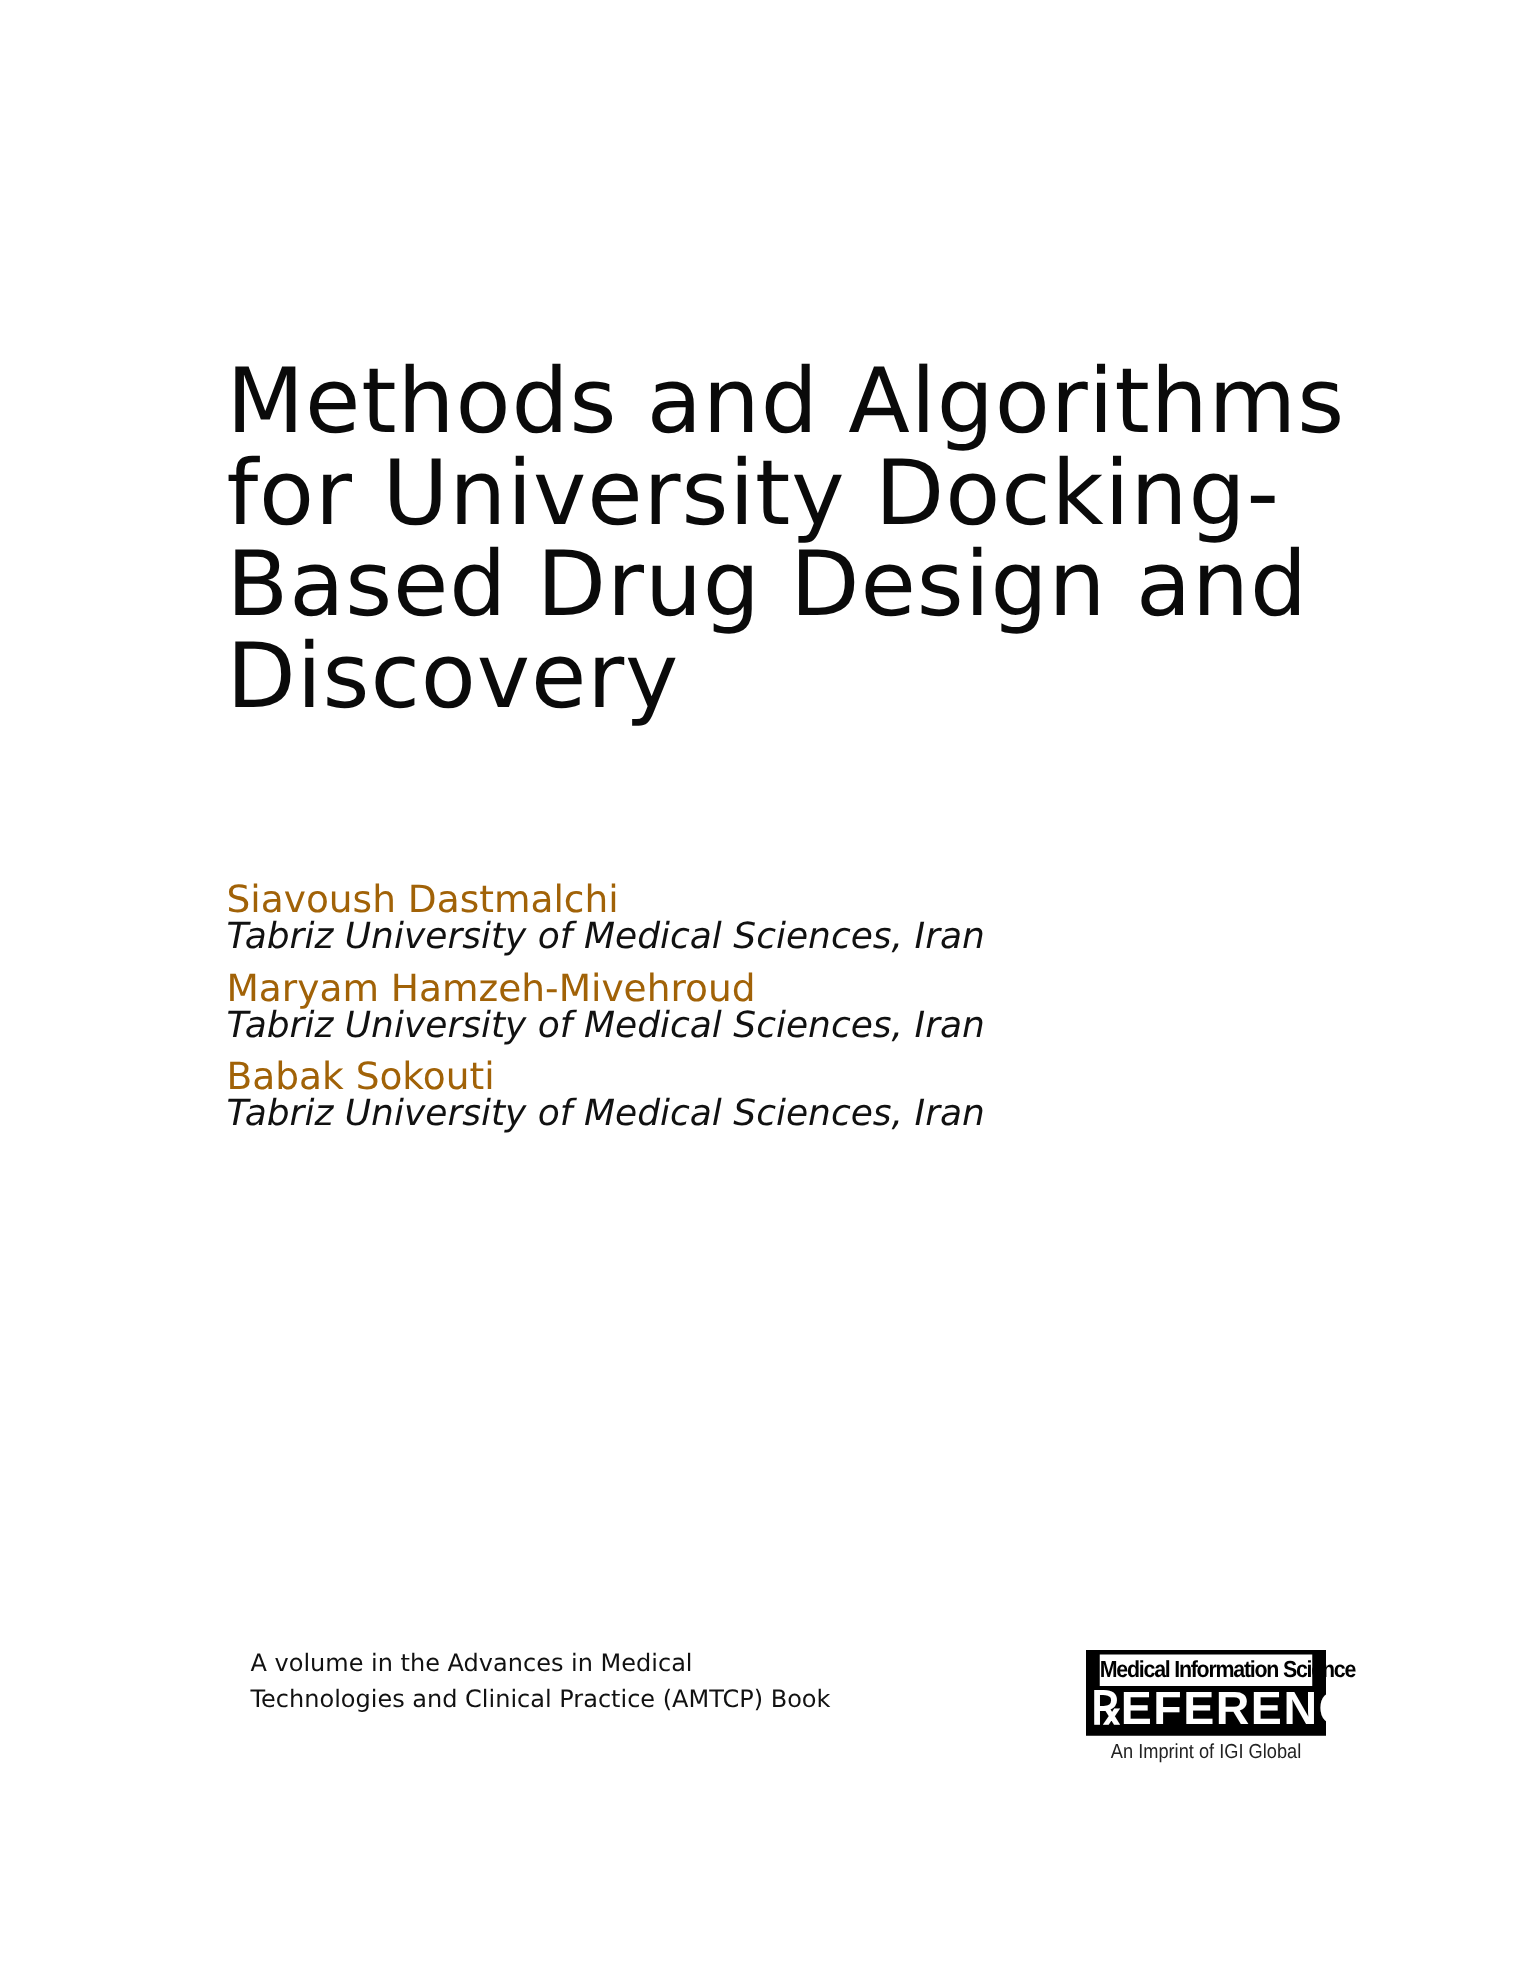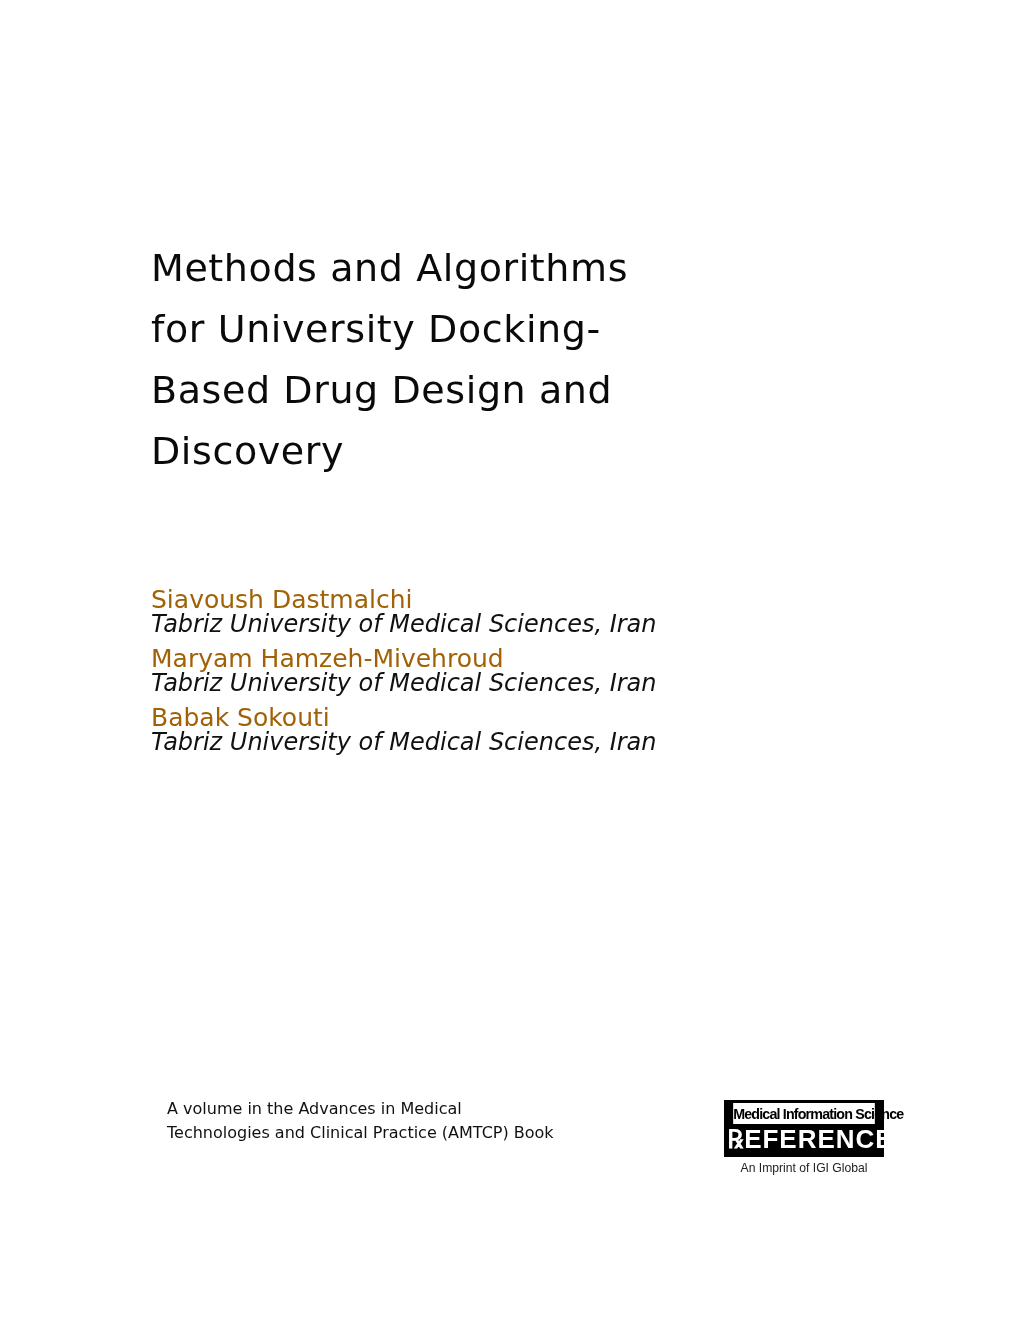--- a/index.html
+++ b/index.html
@@ -15,21 +15,21 @@
       color: #000000;
       font-family: "DejaVu Sans", sans-serif;
     }
     .title {
       position: absolute;
       left: 151px;
       top: 238px;
       width: 760px;
       margin: 0;
       font-weight: normal;
-      font-size: 38px;
+      font-size: 60px;
       line-height: 61px;
       letter-spacing: 0.6px;
       color: #0a0a0a;
     }
     .title .line { display: block; white-space: nowrap; }
     .authors {
       position: absolute;
       left: 151px;
       top: 588px;
       width: 600px;
@@ -77,21 +77,21 @@
       letter-spacing: -0.9px;
       text-align: center;
       white-space: nowrap;
       transform: scaleX(0.92);
       transform-origin: center;
     }
     .logo-bottom {
       color: #fff;
       font-family: "Liberation Sans", sans-serif;
       font-weight: bold;
-      font-size: 26px;
+      font-size: 31px;
       line-height: 30px;
       letter-spacing: 1px;
       text-align: center;
       white-space: nowrap;
     }
     .logo-imprint {
       text-align: center;
       font-family: "Liberation Sans", sans-serif;
       font-size: 13.5px;
       line-height: 18px;

